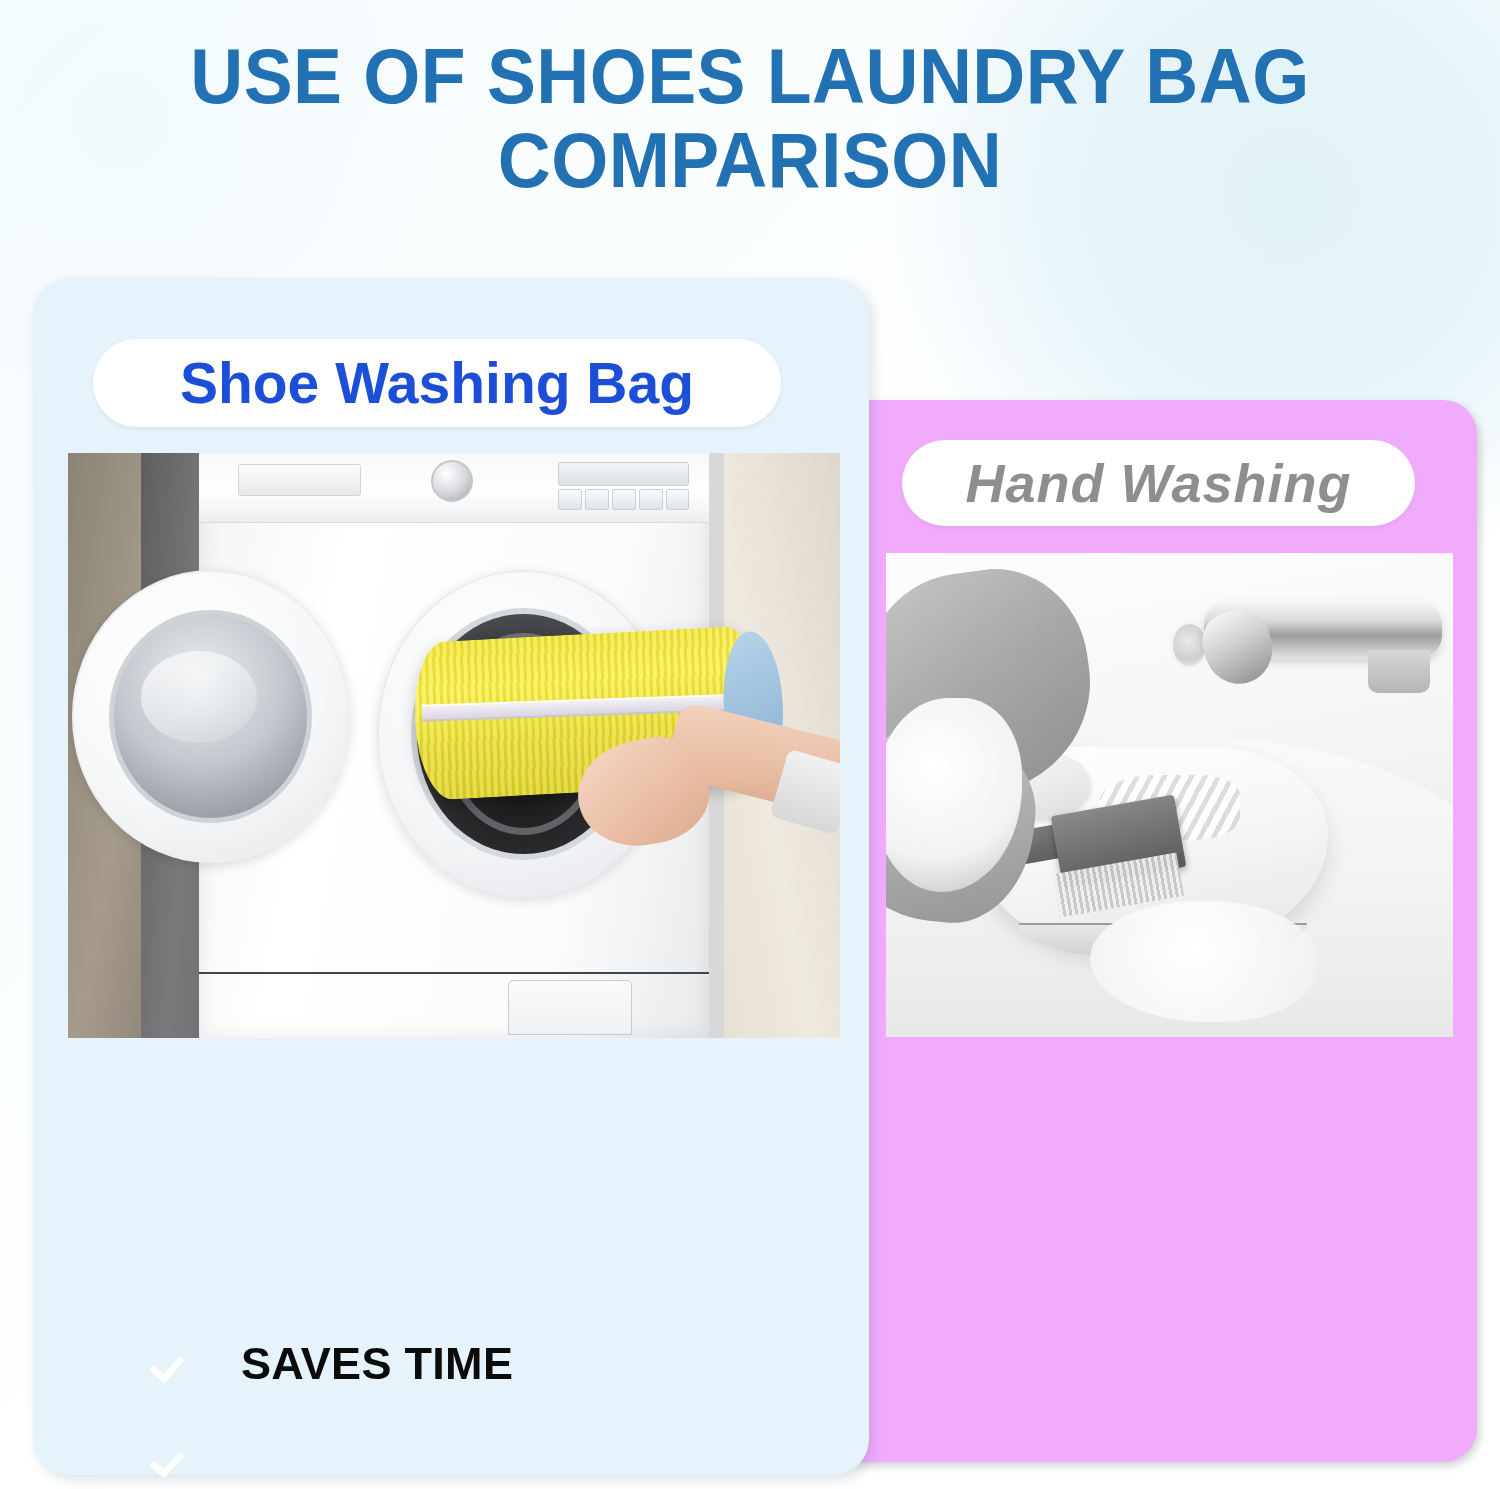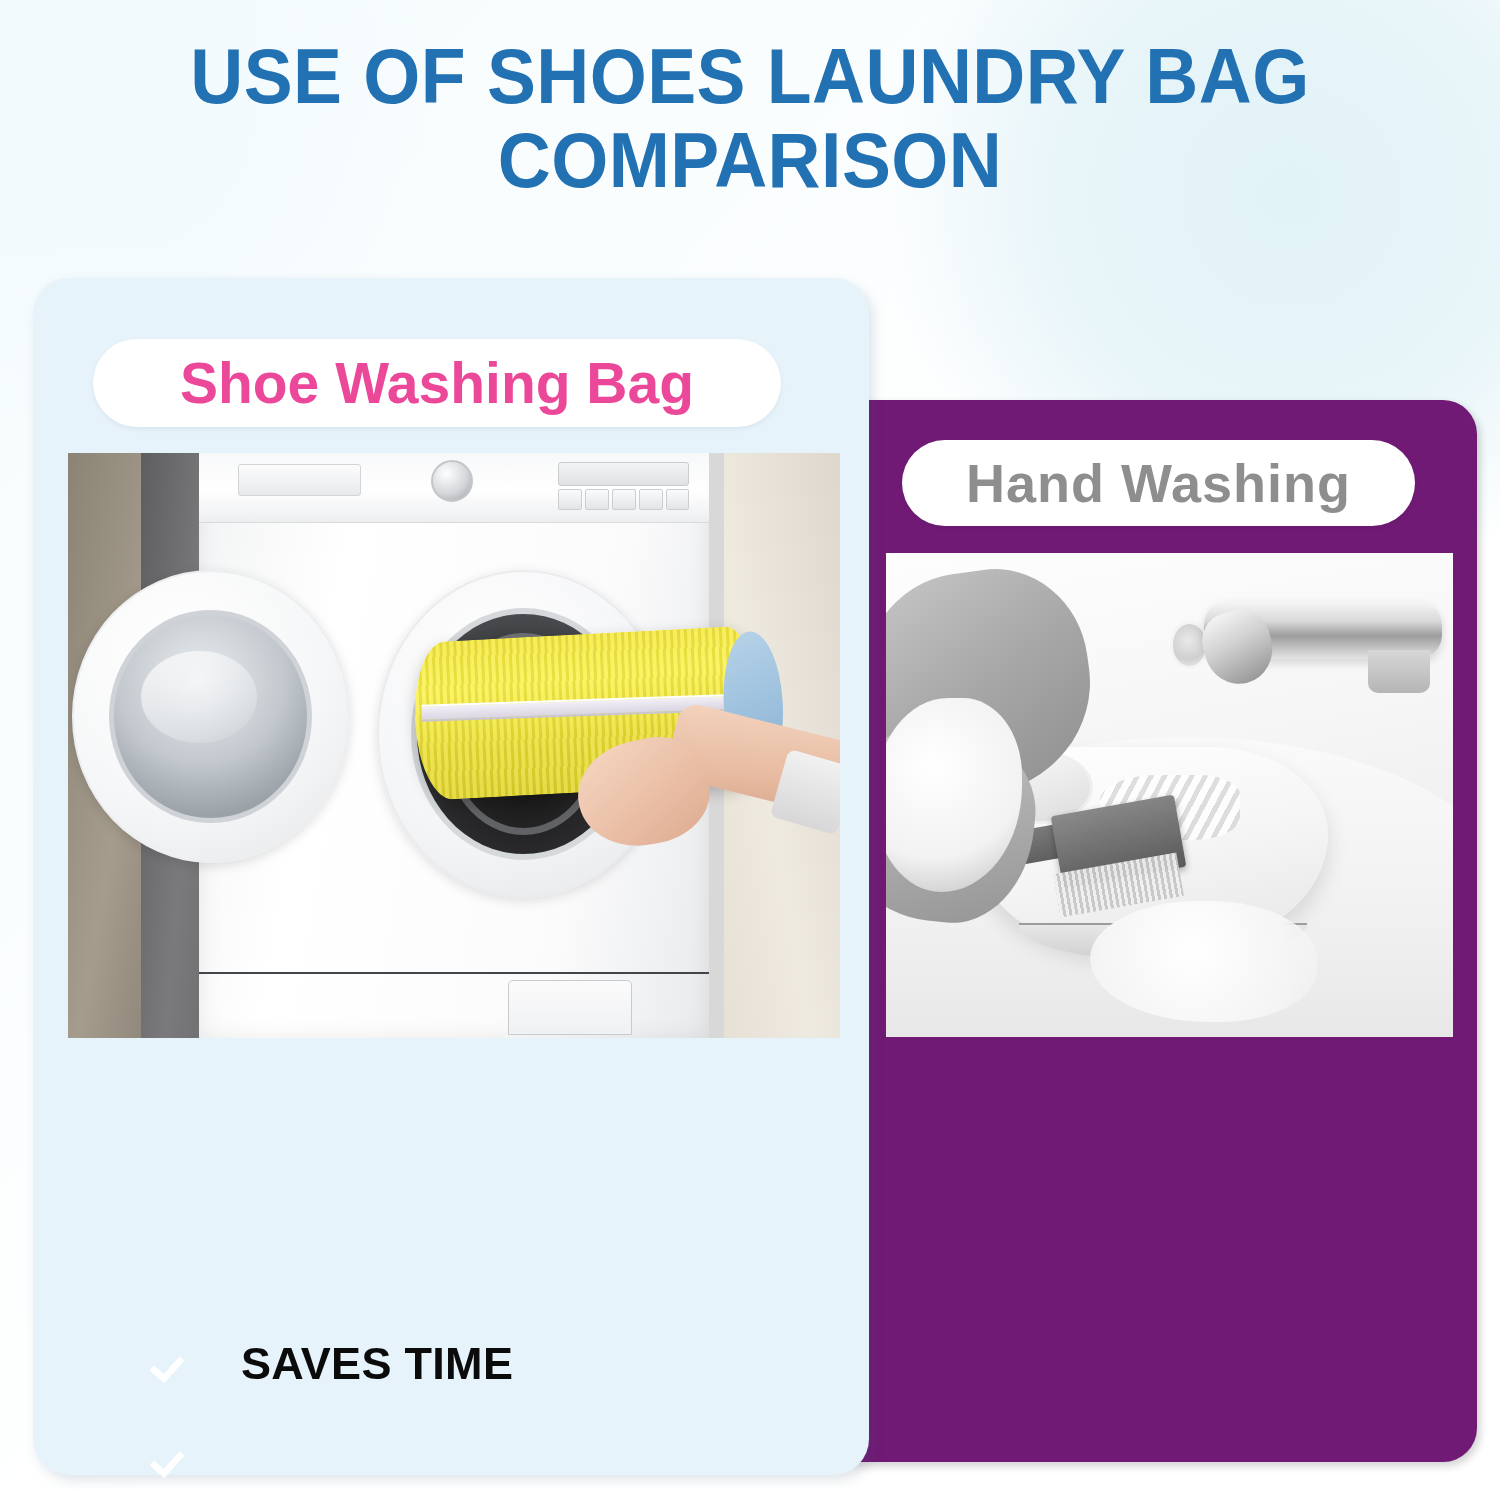--- a/index.html
+++ b/index.html
@@ -43,23 +43,24 @@
   }
   #title .line2 { display: block; }
 
   
   #panel-right {
     position: absolute;
     left: 852px;
     top: 400px;
     width: 625px;
     height: 1062px;
-    background: #701a75;
+    background: #f0abfc;
     border-radius: 0 34px 34px 0;
     box-shadow: 3px 4px 9px rgba(0,0,0,0.18);
+    font-style: italic;
   }
 
   #panel-left {
     position: absolute;
     left: 33px;
     top: 278px;
     width: 836px;
     height: 1197px;
     background: #e6f3fa;
     border-radius: 36px;
@@ -77,21 +78,21 @@
     justify-content: center;
     font-weight: bold;
     box-shadow: 0 2px 5px rgba(0,0,0,0.06);
   }
 
   #pill-left {
     left: 60px;
     top: 61px;
     width: 688px;
     height: 88px;
-    color: #ec4899;
+    color: #1d4ed8;
     font-family: "Liberation Sans Narrow", "Liberation Sans", sans-serif;
     font-size: 57px;
     letter-spacing: 0px;
   }
 
   #pill-right {
     left: 50px;
     top: 40px;
     width: 513px;
     height: 86px;

